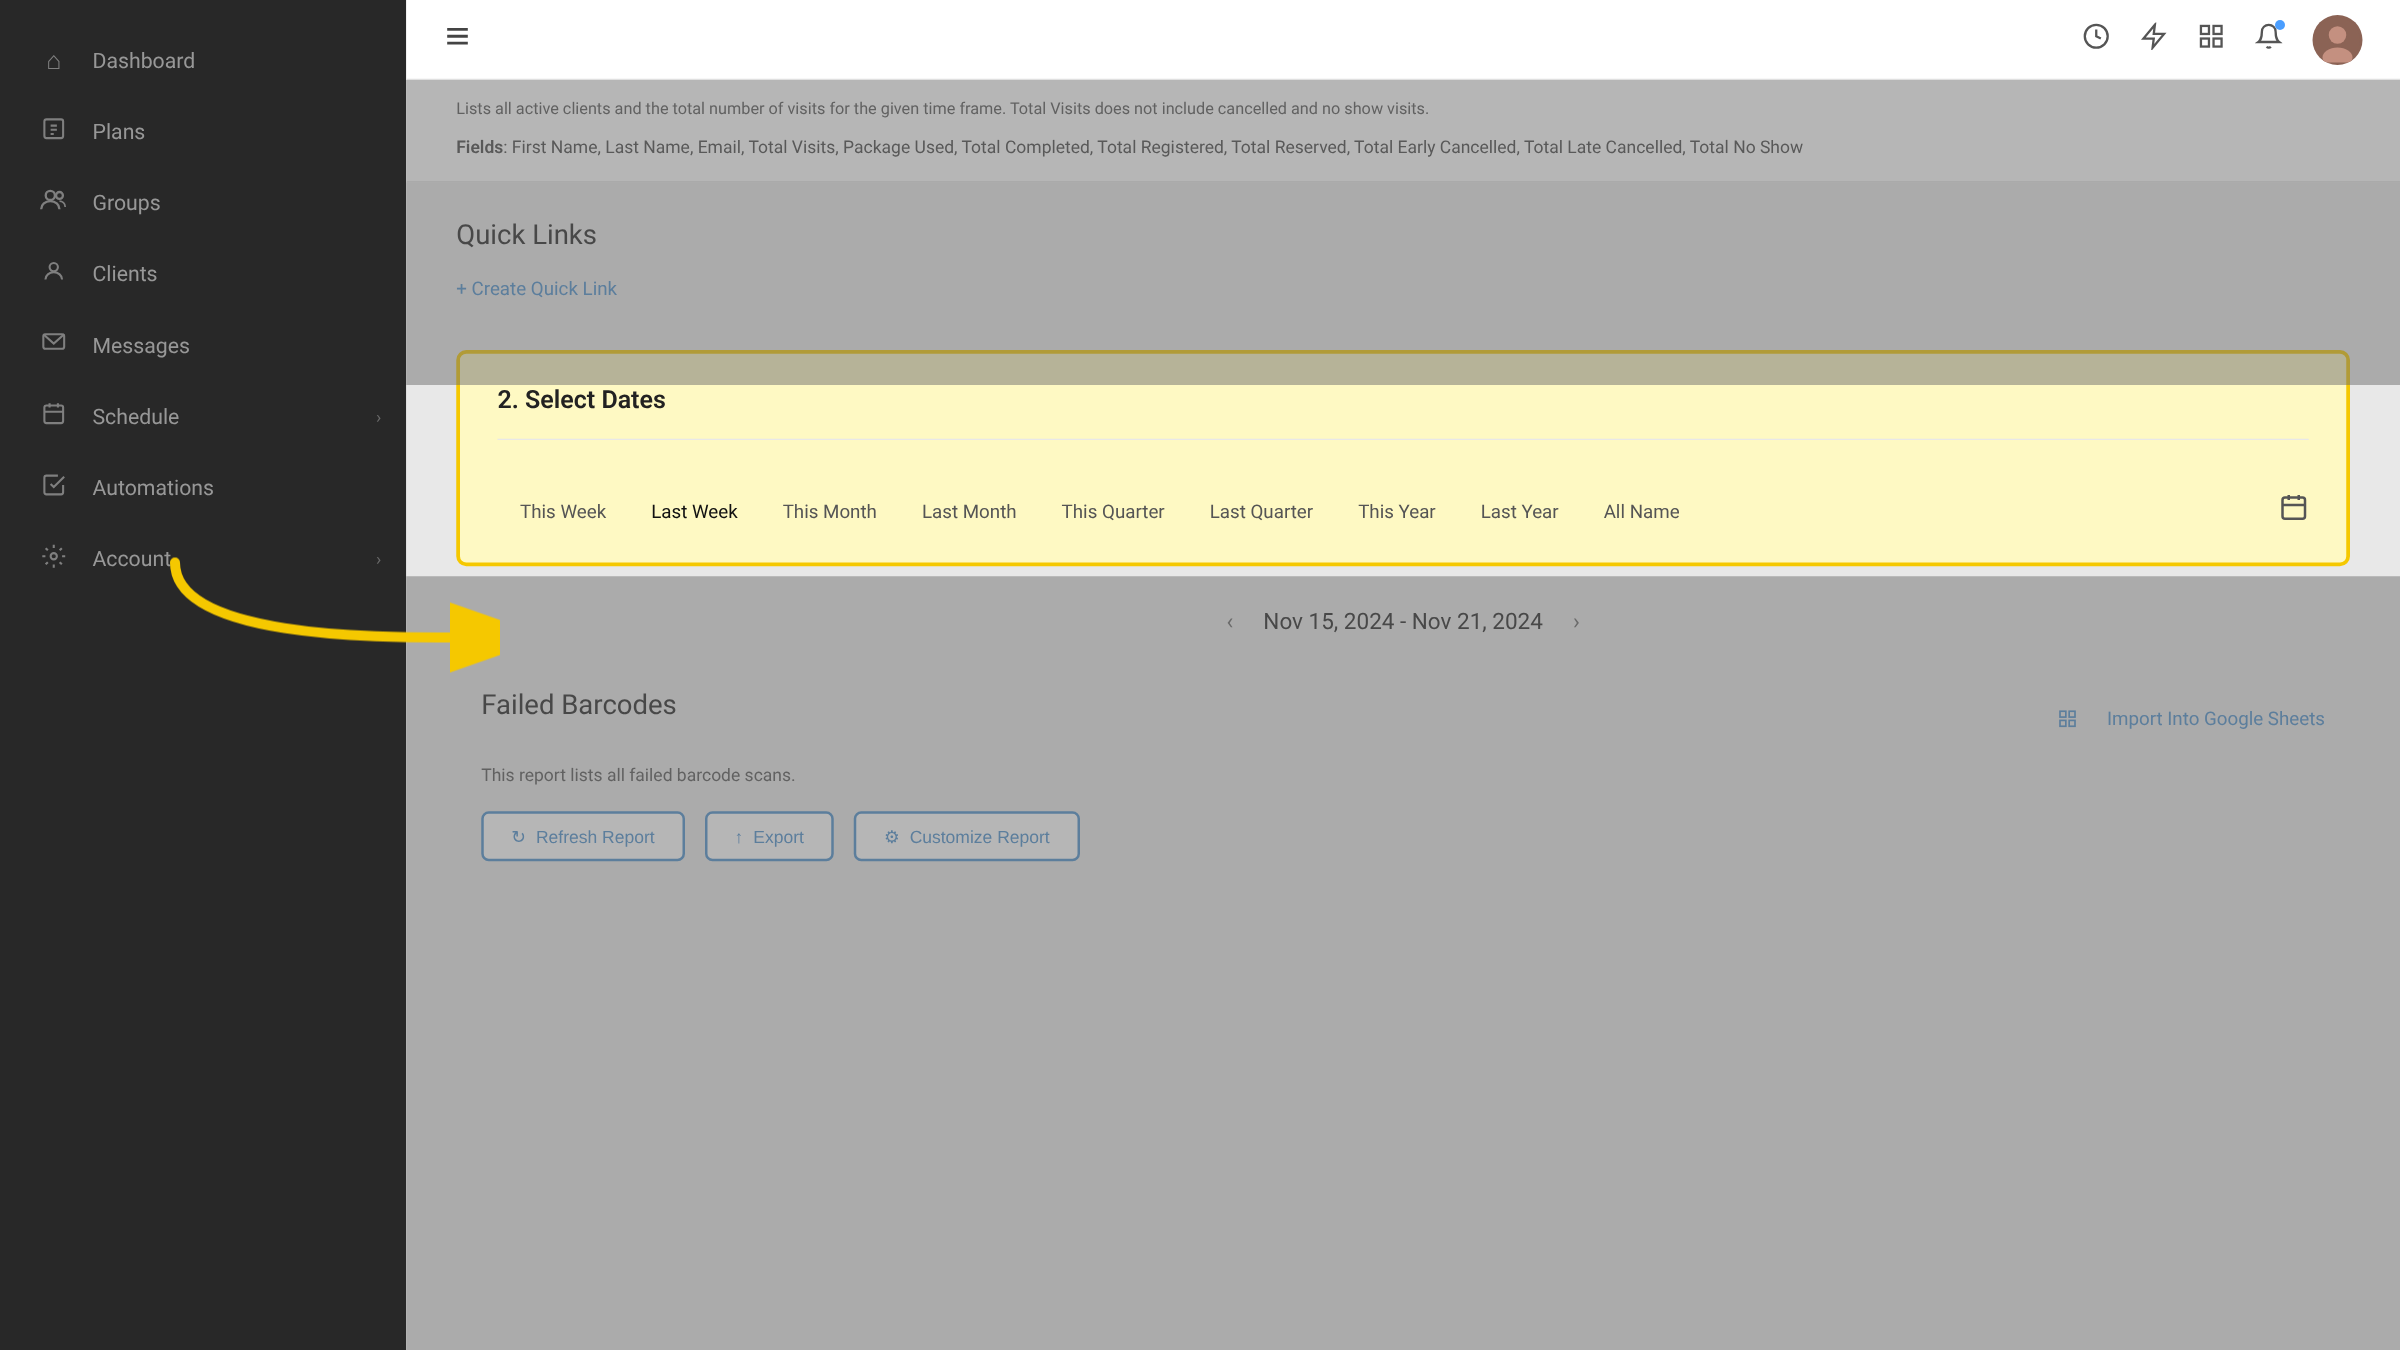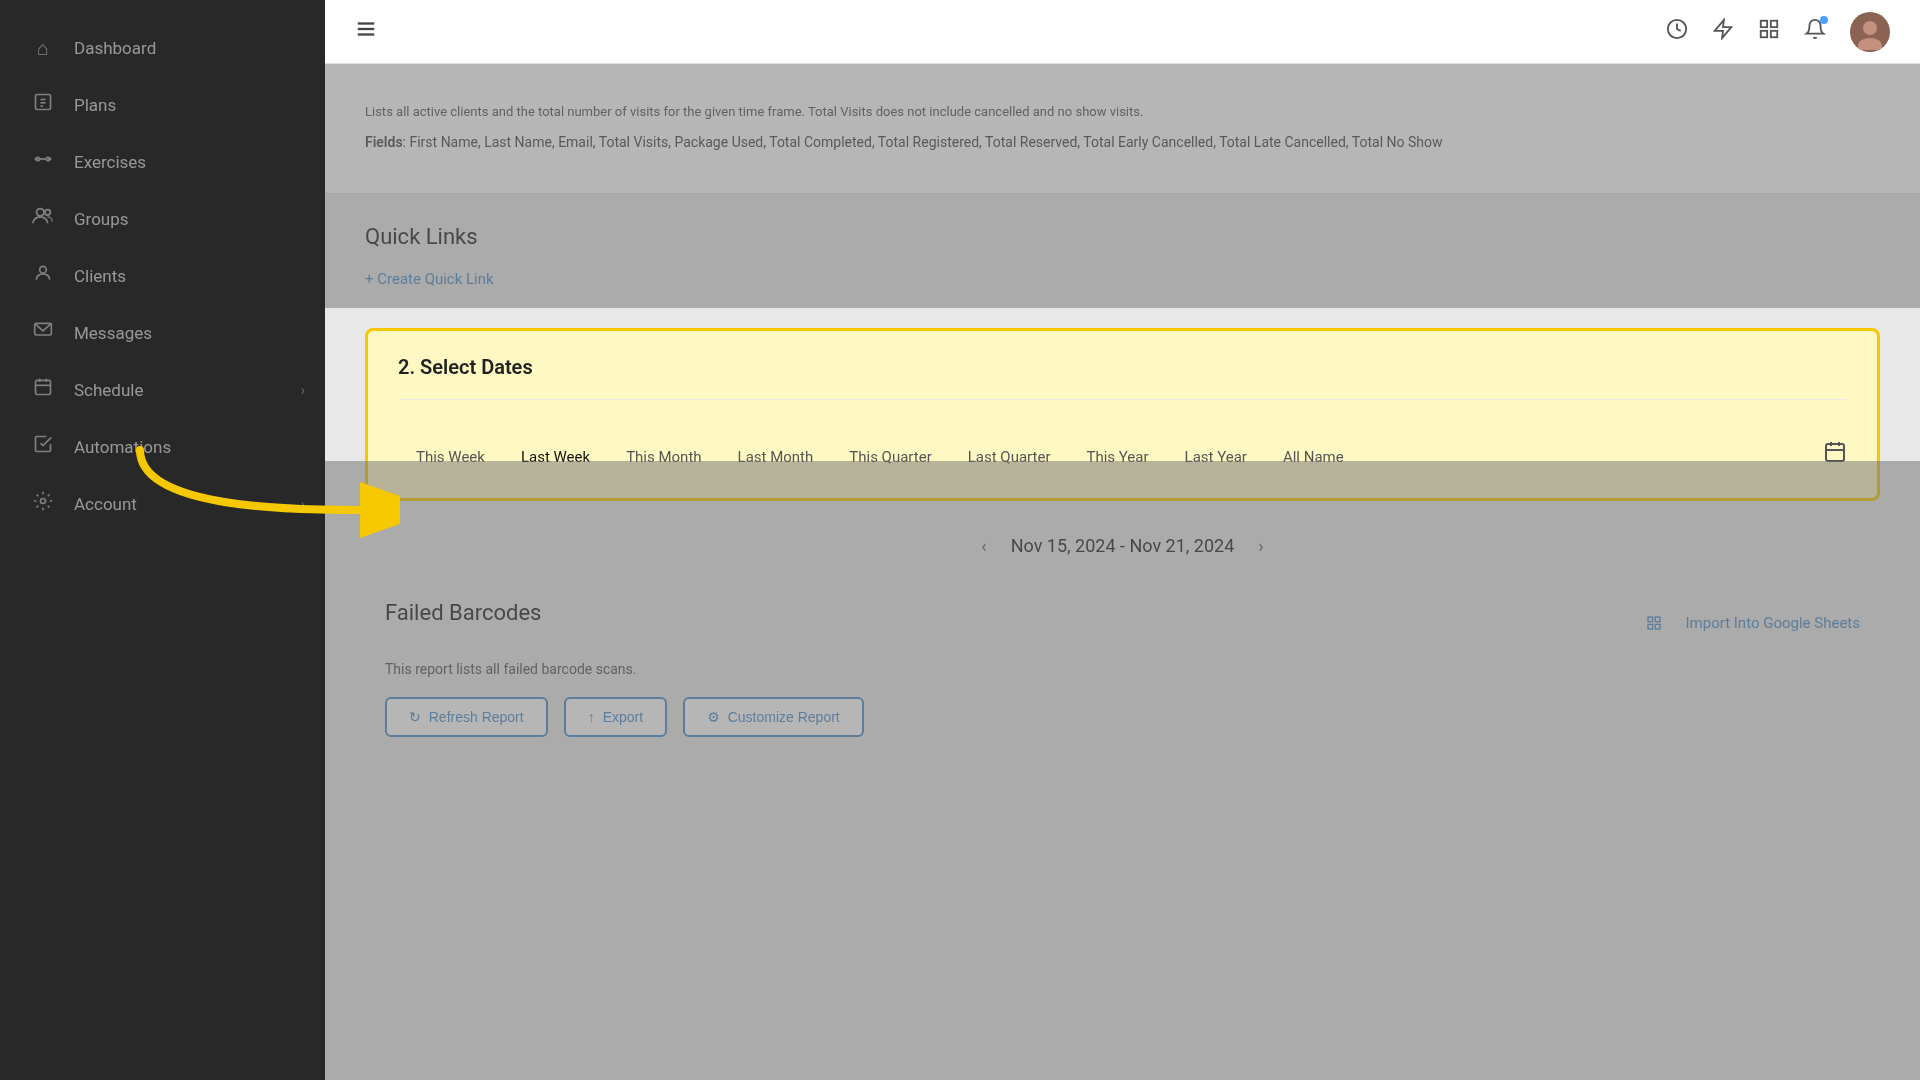--- a/index.html
+++ b/index.html
@@ -105,21 +105,21 @@
     .content {
       flex: 1;
       overflow-y: auto;
       padding: 0;
     }
 
     
     .fields-section {
       background: #ffffff;
       margin: 0;
-      padding: 40px 40px;
+      padding: 16px 40px;
       border-bottom: 1px solid #e0e0e0;
     }
     .fields-desc {
       font-size: 13px;
       color: #555;
       margin-bottom: 12px;
     }
     .fields-text {
       font-size: 14px;
       color: #444;
@@ -159,20 +159,21 @@
       color: #222;
       margin-bottom: 20px;
     }
     .date-divider {
       height: 1px;
       background: #e8e8e8;
       margin-bottom: 20px;
     }
     .date-options {
       display: flex;
+      align-items: center;
       gap: 0;
       flex-wrap: nowrap;
       margin-top: 40px;
     }
     .date-option {
       padding: 8px 18px;
       font-size: 15px;
       color: #555;
       cursor: pointer;
       white-space: nowrap;
@@ -272,32 +273,20 @@
   <div class="sidebar-item">
     <span class="icon">
       <svg width="20" height="20" viewBox="0 0 24 24" fill="none" stroke="#aaa" stroke-width="2">
           <rect x="3" y="3" width="18" height="18" rx="2"></rect>
           <line x1="9" y1="9" x2="15" y2="9"></line>
           <line x1="9" y1="13" x2="15" y2="13"></line>
           <line x1="9" y1="17" x2="12" y2="17"></line>
         </svg>
     </span>
     <span>Plans</span>
-  </div>
-  <div class="sidebar-item">
-    <span class="icon">
-      <svg width="20" height="20" viewBox="0 0 24 24" fill="none" stroke="#aaa" stroke-width="2">
-          <circle cx="6" cy="12" r="2"></circle>
-          <circle cx="18" cy="12" r="2"></circle>
-          <path d="M8 12h8"></path>
-          <path d="M4 12h2M20 12h-2"></path>
-          <path d="M2 12h2M22 12h-2" stroke-width="3"></path>
-        </svg>
-    </span>
-    <span>Exercises</span>
   </div>
   <div class="sidebar-item">
     <span class="icon">
       <svg width="22" height="20" viewBox="0 0 24 20" fill="none" stroke="#aaa" stroke-width="2">
           <circle cx="9" cy="6" r="4"></circle>
           <circle cx="17" cy="6" r="3"></circle>
           <path d="M1 18c0-4 3.6-7 8-7s8 3 8 7"></path>
           <path d="M17 11c2.5 0 5 2 5 5" stroke-width="1.5"></path>
         </svg>
     </span>

